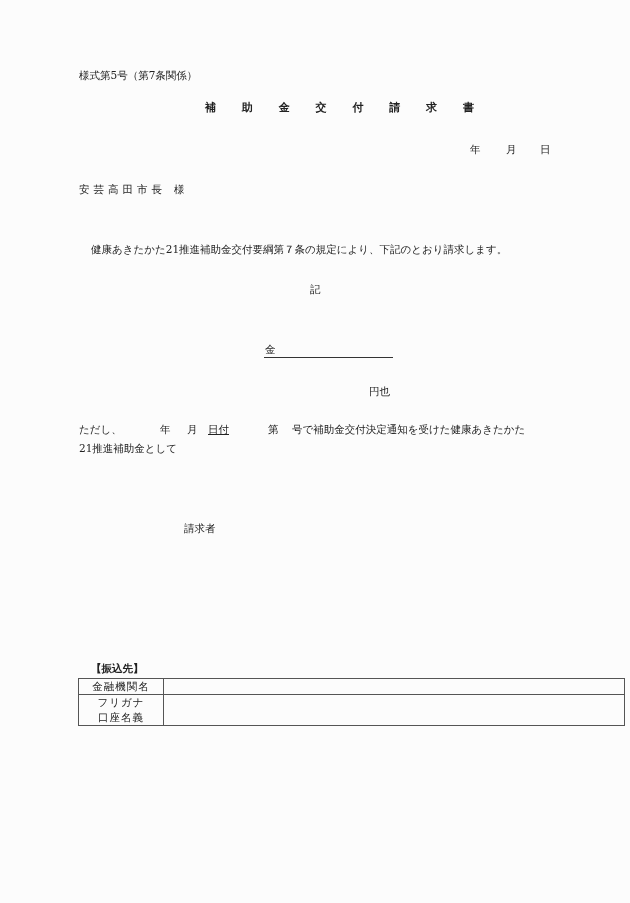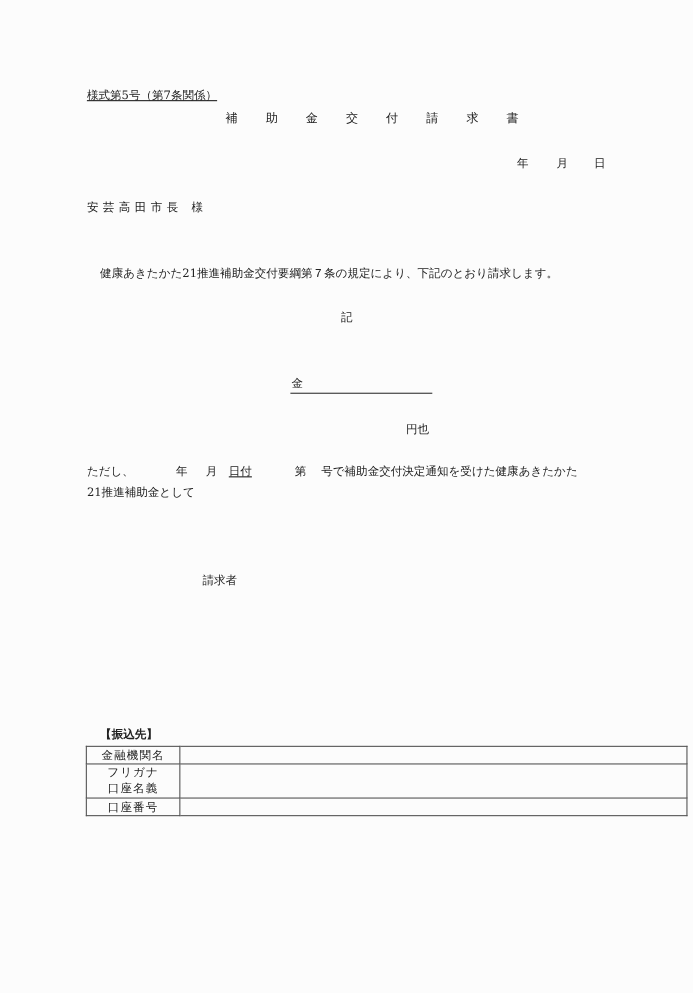--- a/index.html
+++ b/index.html
@@ -7,21 +7,21 @@
     width: 630px; height: 903px;
     background: #fcfcfc;
     color: #222;
     font-family: "DejaVu Serif", "Liberation Serif", serif;
     position: relative;
     overflow: hidden;
   }
   .abs { position: absolute; white-space: nowrap; line-height: 1; }
   .t10 { font-size: 10.5px; }
   .spaced span { display: inline-block; }
-  .title { left: 205px; top: 102px; font-size: 11px; }
+  .title { left: 205px; top: 102px; font-size: 11px; font-weight: bold; }
   .title span { margin-right: 22px; }
   .date { top: 144px; font-size: 10.5px; }
   .addressee { left: 79px; top: 184px; font-size: 10.5px; letter-spacing: 4px; }
   .amount-line {
     position: absolute; left: 264px; top: 344px; width: 129px;
     border-bottom: 1px solid #333; height: 13px;
   }
   table.bank {
     position: absolute; left: 78px; top: 678px;
     width: 547px; border-collapse: collapse;
@@ -30,21 +30,21 @@
   table.bank td {
     border: 1px solid #555;
     padding: 0; height: 15px;
   }
   table.bank td.label { width: 84px; text-align: center; letter-spacing: 1px; }
   table.bank td.label2 { line-height: 15px; }
 </style>
 </head>
 <body>
 
-<div class="abs t10" style="left:79px; top:82px;text-decoration:underline;">様式第5号（第7条関係）</div>
+<div class="abs t10" style="left:79px; top:70px;">様式第5号（第7条関係）</div>
 
 <div class="abs title spaced">
   <span>補</span>
   <span>助</span>
   <span>金</span>
   <span>交</span>
   <span>付</span>
   <span>請</span>
   <span>求</span>
   <span>書</span>
@@ -86,18 +86,14 @@
     <td class="label">金融機関名</td>
     <td></td>
   </tr>
   <tr>
     <td class="label label2" style="height:30px;">
       <div>フリガナ</div>
       <div>口座名義</div>
     </td>
     <td></td>
   </tr>
-  <tr>
-    <td class="label">口座番号</td>
-    <td></td>
-  </tr>
 </tbody>
   </table>
 
 </body></html>

